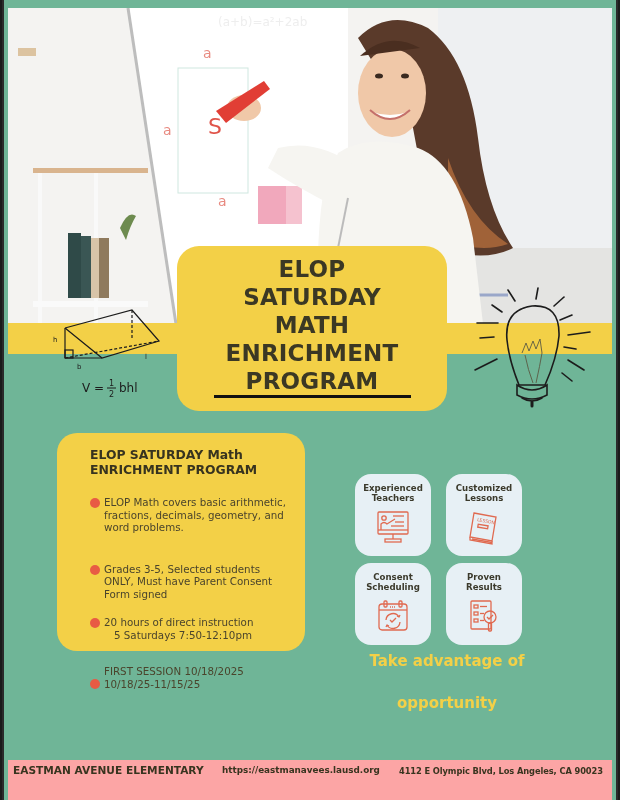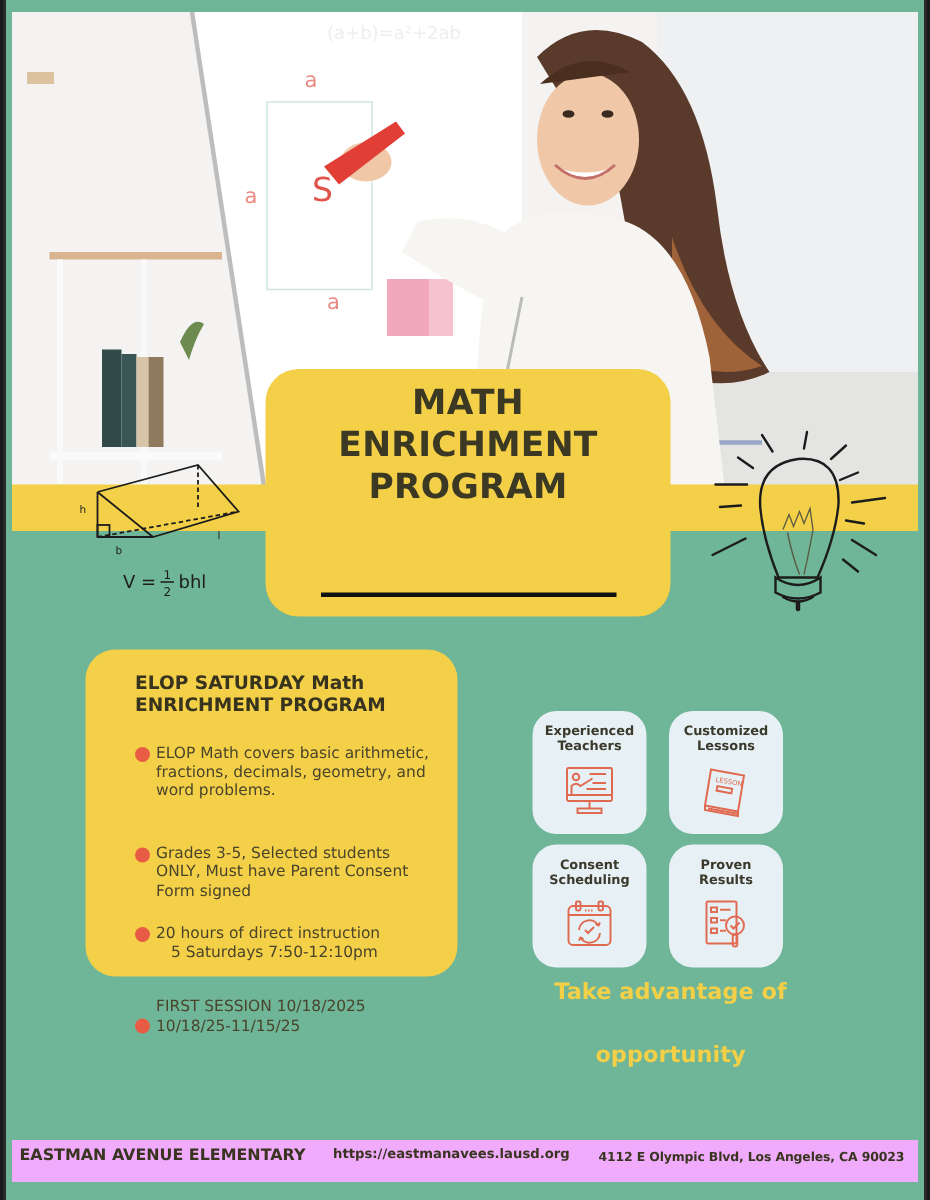--- a/index.html
+++ b/index.html
@@ -85,22 +85,22 @@
   .f4 { left: 444px; top: 563px; }
 
   
   .cta {
     position: absolute; left: 330px; top: 651px; width: 230px; text-align: center;
     font-weight: bold; font-size: 15px; line-height: 21px; color: #f3d047;
   }
 
   
   .footer {
-    position: absolute; left: 6px; top: 760px; width: 604px; height: 28px;
-    background: #f0abfc;
+    position: absolute; left: 6px; top: 760px; width: 604px; height: 40px;
+    background: #fca5a5;
   }
   .footer-school {
     position:absolute; left: 5px; top: 4px; font-weight: bold; font-size: 10.6px; color: #38341f;
   }
   .footer-url {
     position:absolute; left: 214px; top: 5px; font-weight: bold; font-size: 8.8px; color: #38341f;
   }
   .footer-addr {
     position:absolute; left: 391px; top: 6px; font-weight: bold; font-size: 8.3px; color: #38341f;
     letter-spacing: -0.1px;
@@ -204,20 +204,22 @@
       <line x1="96" y1="50" x2="118" y2="47"></line>
       <line x1="92" y1="62" x2="104" y2="64"></line>
       <line x1="3" y1="85" x2="25" y2="74"></line>
       <line x1="96" y1="75" x2="112" y2="85"></line>
       <line x1="90" y1="88" x2="100" y2="96"></line>
     </g>
     <path d="M50 68 l4 -10 l3 8 l4 -10 l3 8 l4 -10 l2 14 q-2 12 -6 30 M53 70 q3 15 8 28" fill="none" stroke="#5a5a44" stroke-width="0.9"></path>
   </svg>
 
   <div class="title-box">
+    <span class="title-line">ELOP</span>
+    <span class="title-line">SATURDAY</span>
     <span class="title-line">MATH</span>
     <span class="title-line">ENRICHMENT</span>
     <span class="title-line">PROGRAM</span>
     <div class="title-underline"></div>
   </div>
 
   <div class="info-card">
     <div class="info-heading">
       <span>ELOP SATURDAY Math</span><br>
       <span>ENRICHMENT PROGRAM</span>

